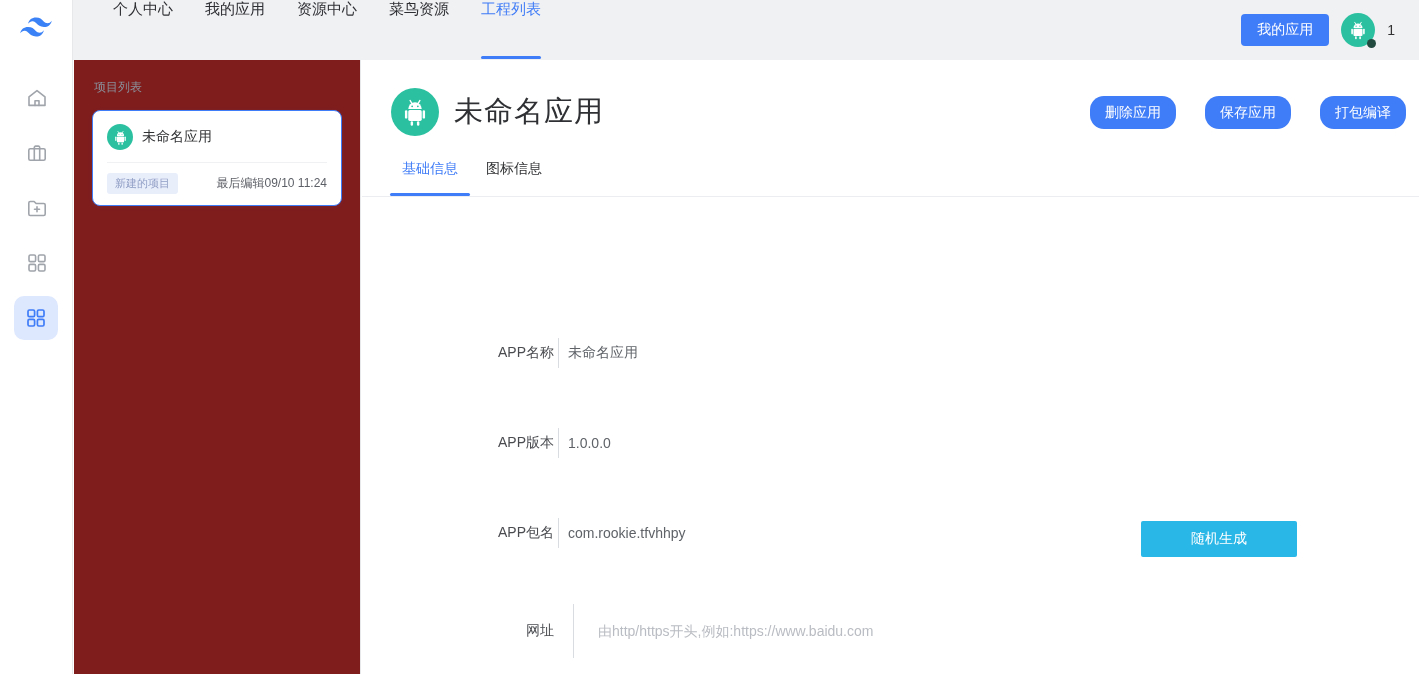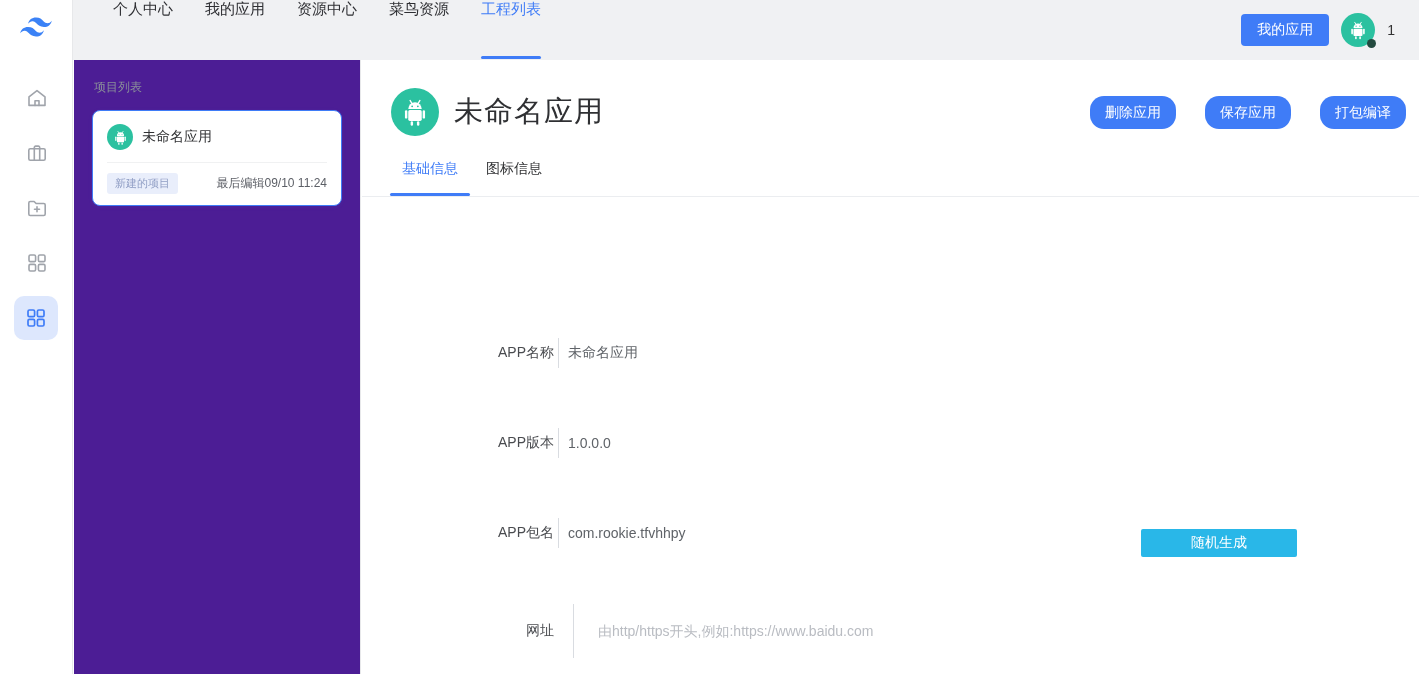--- a/index.html
+++ b/index.html
@@ -31,21 +31,21 @@
   .rail { position:absolute; left:0; top:0; width:73px; height:674px; background:#fff;
     border-right:1px solid #e7e8ea; z-index:3; }
   .logo { position:absolute; left:15px; top:8px; width:42px; height:38px; }
   .rail-icon { position:absolute; left:25px; width:24px; height:24px; cursor:pointer; }
   .rail-active-bg { position:absolute; left:14px; top:296px; width:44px; height:44px;
     background:#dde7fd; border-radius:10px; cursor:pointer;
     display:flex; align-items:center; justify-content:center; }
 
   
   .panel { position:absolute; left:74px; top:60px; width:287px; bottom:0;
-    background:#4c1d95; border-right:1px solid #e7e8ea; }
+    background:#7f1d1d; border-right:1px solid #e7e8ea; }
   .panel-title { padding:19px 0 0 20px; font-size:12px; color:#8a8f99; }
   .proj-card { margin:14px 18px 0 18px; background:#fff; border:1px solid #3f7cf7;
     border-radius:8px; padding:13px 14px 11px 14px; cursor:pointer;
     box-shadow:0 1px 4px rgba(64,128,255,.08); }
   .proj-head { display:flex; align-items:center; gap:9px; }
   .proj-icon { width:26px; height:26px; border-radius:50%; background:#2bc1a0;
     display:flex; align-items:center; justify-content:center; flex:none; }
   .proj-name { font-size:14px; color:#303133; }
   .proj-divider { height:1px; background:#f0f1f2; margin:12px 0 10px 0; }
   .proj-foot { display:flex; align-items:center; }
@@ -76,21 +76,21 @@
     margin-bottom:50px; }
   .form-row.tall { height:56px; margin-bottom:0;gap:15px; }
   .form-label { width:192px; text-align:right; font-size:14px; color:#4a4c50;
     flex:none; white-space:nowrap; }
   .v-divider { width:1px; height:30px; background:#d9dce1; margin-left:4px; flex:none; }
   .form-row.tall .v-divider { height:54px; }
   .form-input { border:none; outline:none; background:transparent; font-size:14px;
     color:#5f6368; padding-left:9px; width:470px;
     font-family:"Liberation Sans","DejaVu Sans",sans-serif; }
   .form-input::placeholder { color:#b9bcc2; }
-  .btn-cyan { position:absolute; left:779px; top:16px; width:156px; height:28px;
+  .btn-cyan { position:absolute; left:779px; top:8px; width:156px; height:36px;
     background:#29b7e8; color:#fff; border:none; font-size:14px; cursor:pointer;
     font-family:inherit; border-radius:2px; }
 </style>
 </head>
 <body>
 
 <svg width="0" height="0" style="position:absolute">
   <defs>
     <g id="android-robot">
       <path d="M7.5 10a4.5 4.5 0 0 1 9 0z" fill="#fff"></path>

